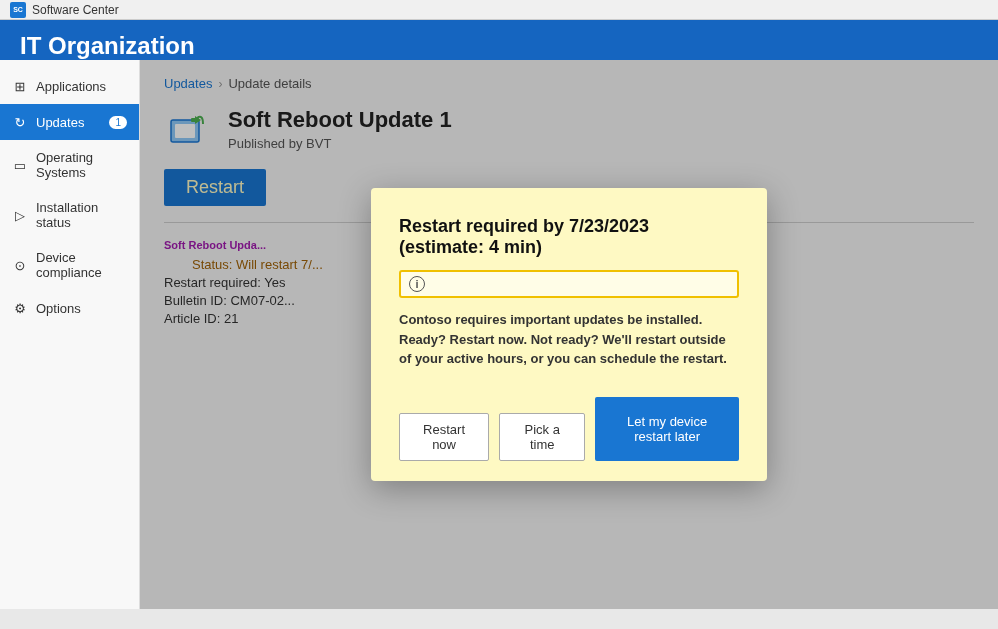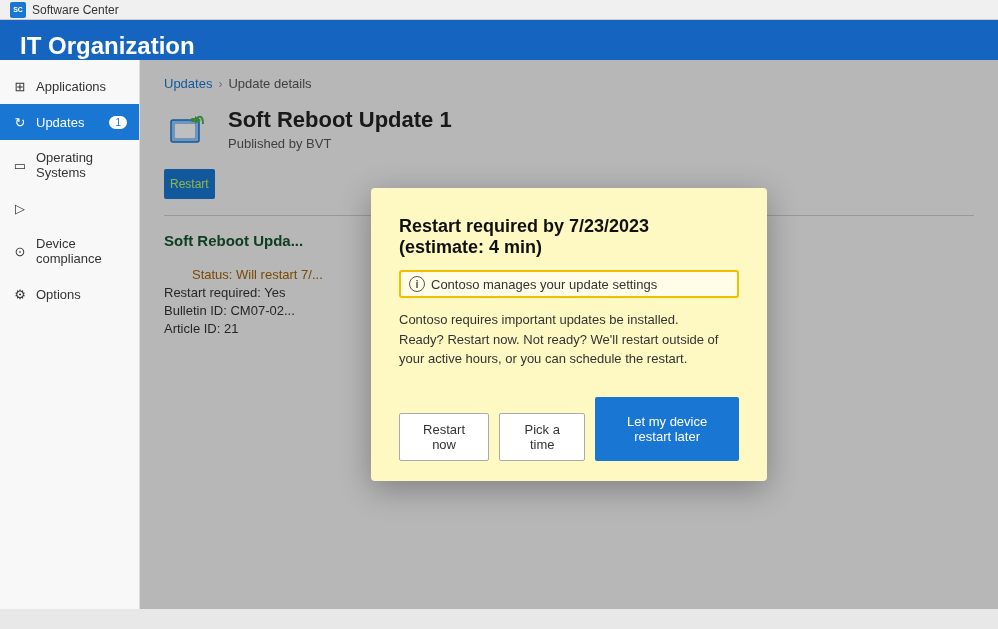--- a/index.html
+++ b/index.html
@@ -119,34 +119,34 @@
       flex-shrink: 0;
       display: flex; align-items: center; justify-content: center;
     }
     .update-icon svg { width: 42px; height: 42px; }
     .update-title { font-size: 22px; font-weight: 600; color: #222; }
     .update-publisher { font-size: 13px; color: #555; margin-top: 3px; }
 
     
     .restart-btn {
       background: #1976d2;
-      color: #bef264;
+      color: #fef9c3;
       border: none;
-      padding: 8px 6px;
-      font-size: 12px;
+      padding: 8px 22px;
+      font-size: 18px;
       cursor: pointer;
       border-radius: 2px;
       margin-bottom: 16px;
     }
 
     
     .divider { border: none; border-top: 1px solid #ccc; margin-bottom: 16px; }
 
     
-    .section-title { font-size: 15px; font-weight: 600; color: #14532d; margin-bottom: 18px; }
+    .section-title { font-size: 11px; font-weight: 600; color: #a21caf; margin-bottom: 6px; }
     .detail-table { font-size: 13px; color: #333; }
     .detail-row { display: flex; gap: 8px; margin-bottom: 3px; }
     .detail-label { color: #a16207; margin-left: 28px; }
 
     
     .overlay {
       position: absolute;
       top: 0; left: 0; right: 0; bottom: 0;
       background: rgba(0,0,0,0.25);
       display: flex;
@@ -190,20 +190,21 @@
       font-size: 11px;
       font-weight: bold;
       color: #555;
       flex-shrink: 0;
     }
     .modal-body {
       font-size: 13px;
       color: #333;
       line-height: 1.5;
       margin-bottom: 28px;
+      font-weight: bold;
     }
     .modal-actions {
       display: flex;
       justify-content: flex-end;
       gap: 10px;
       align-items: flex-end;
     }
     .btn-secondary {
       background: white;
       color: #333;
@@ -246,20 +247,21 @@
       <span class="sidebar-item-icon">↻</span>
       <span>Updates</span>
       <span class="sidebar-badge">1</span>
     </div>
     <div class="sidebar-item">
       <span class="sidebar-item-icon">▭</span>
       <span>Operating Systems</span>
     </div>
     <div class="sidebar-item">
       <span class="sidebar-item-icon">▷</span>
+      <span>Installation status</span>
     </div>
     <div class="sidebar-item">
       <span class="sidebar-item-icon">⊙</span>
       <span>Device compliance</span>
     </div>
     <div class="sidebar-item">
       <span class="sidebar-item-icon">⚙</span>
       <span>Options</span>
     </div>
   </div>
@@ -313,21 +315,20 @@
         <span>Article ID: 21</span>
       </div>
     </div>
 
     
     <div class="overlay">
       <div class="modal">
         <div class="modal-title">Restart required by 7/23/2023 (estimate: 4 min)</div>
         <div class="modal-info-row">
           <span class="info-icon">i</span>
-          <span>Contoso manages your update settings</span>
         </div>
         <div class="modal-body">
           <span>Contoso requires important updates be installed.<br>Ready? Restart now. Not ready? We'll restart outside of your active hours, or you can schedule the restart.</span>
         </div>
         <div class="modal-actions">
           <button class="btn-secondary">Restart now</button>
           <button class="btn-secondary">Pick a time</button>
           <button class="btn-primary">Let my device restart later</button>
         </div>
       </div>

